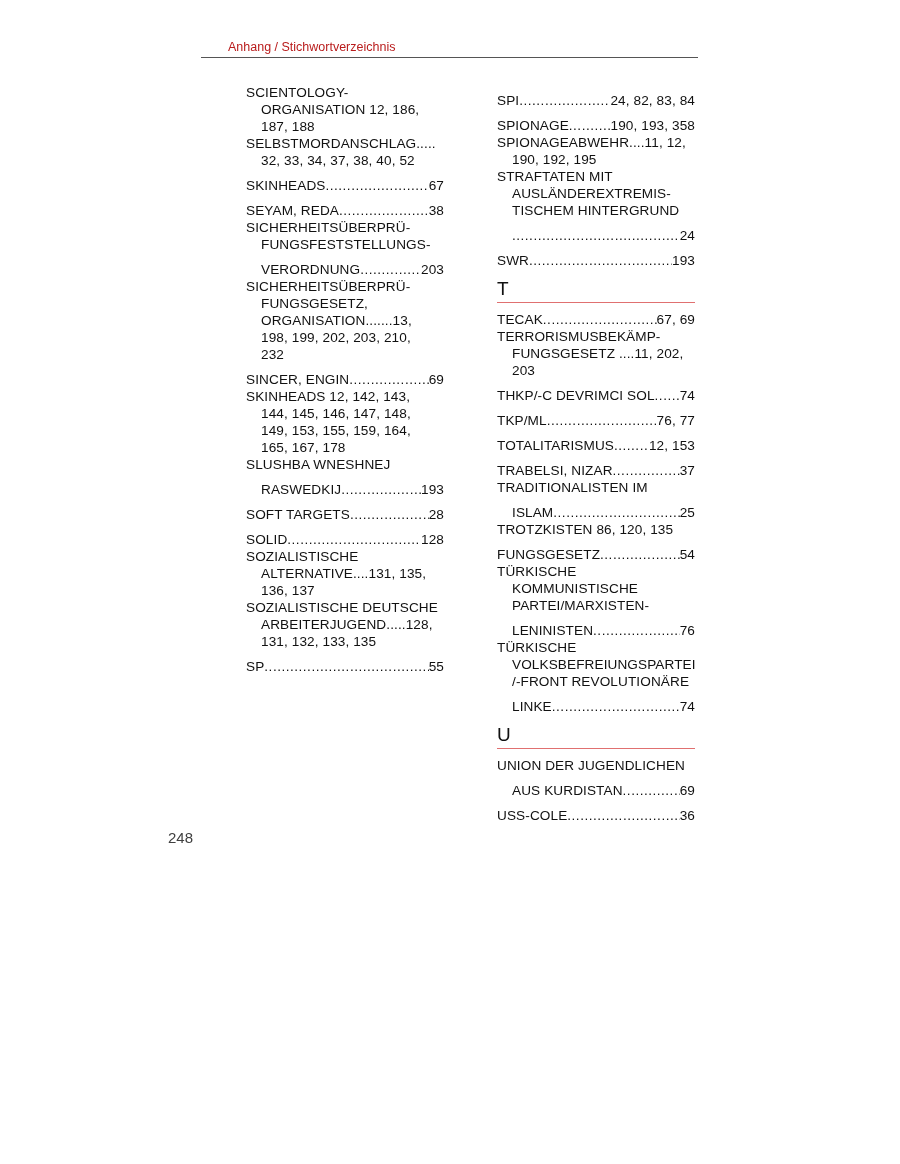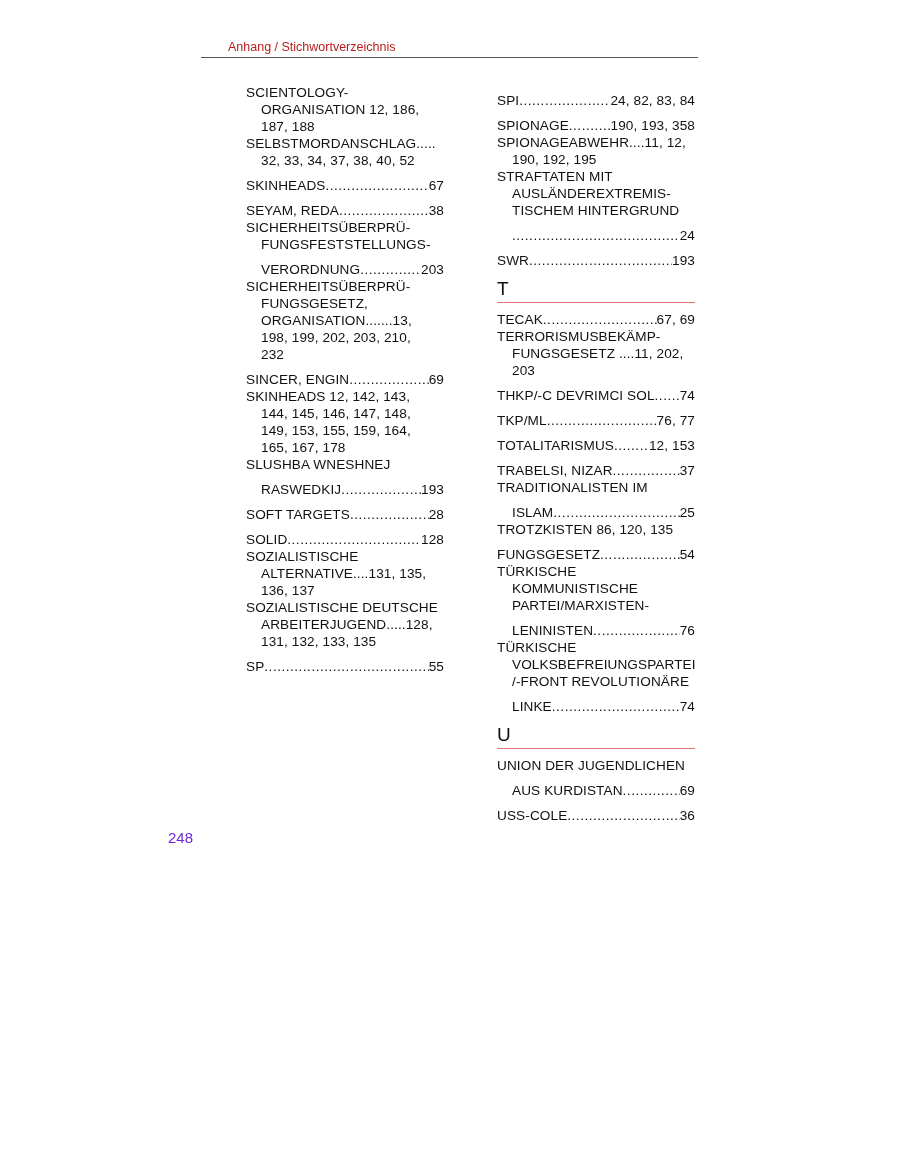--- a/index.html
+++ b/index.html
@@ -11,21 +11,21 @@
   .col.right { left:497px; }
   .entry { margin:0; }
   .entry .l { display:block; }
   .entry .l.indent { padding-left:15px; }
   .entry .l.dots { display:flex;margin-top:8px; }
   .entry .l.dots .txt { white-space:nowrap; }
   .entry .l.dots .fill { flex:1; overflow:hidden; white-space:nowrap; }
   .entry .l.dots .fill::before { content:"................................................................................"; letter-spacing:0.5px; }
   .entry .l.dots .num { white-space:nowrap; }
   .letter { font-size:19px; margin-top:9px; padding-bottom:2px; border-bottom:1.5px solid #e07070; margin-bottom:8px; line-height:22px; }
-  .page-number { position:absolute; left:168px; top:829px; font-size:15px; color:#6d28d9; }
+  .page-number { position:absolute; left:168px; top:829px; font-size:15px; color:#404040; }
 </style>
 </head>
 <body>
 
 <div class="running-head">Anhang / Stichwortverzeichnis</div>
 <div class="head-rule"></div>
 
 <div class="col left">
     <div class="entry">
       <span class="l">SCIENTOLOGY-</span>

